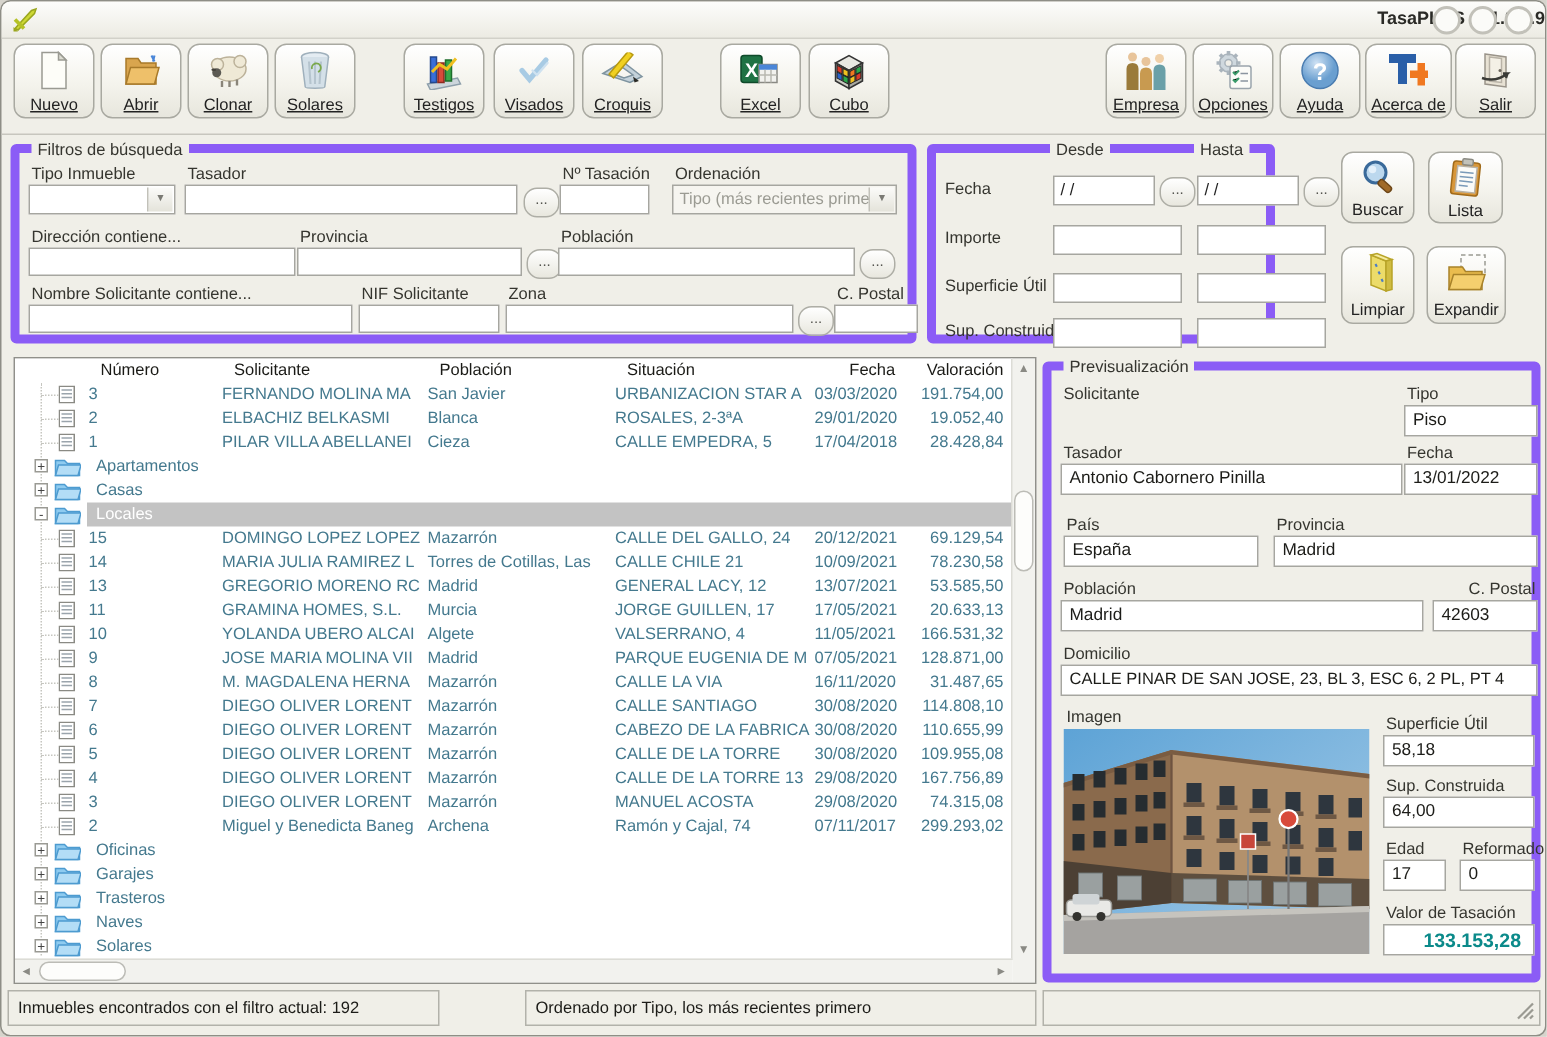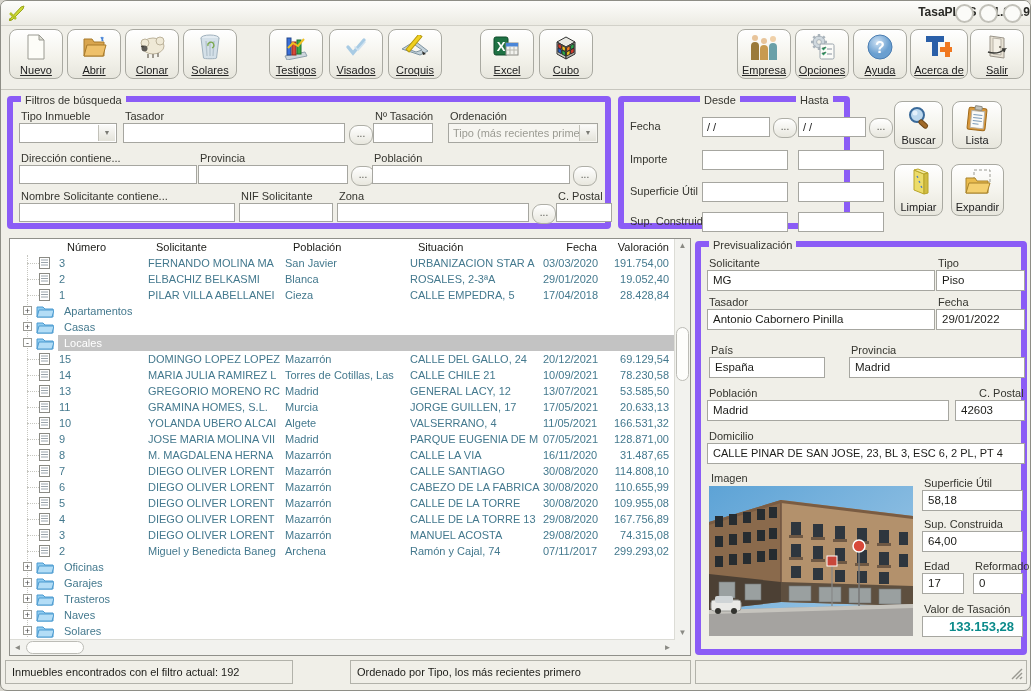--- a/index.html
+++ b/index.html
@@ -779,29 +779,28 @@
       <span class="scr-arrow" style="left:0;line-height:15px">◄</span>
       <span class="scr-arrow" style="right:0;line-height:15px">►</span>
       <div class="scr-thumb" style="top:1px;bottom:1px;left:16px;width:58px"></div>
     </div>
     <div class="scorner"></div>
   </div>
 
   <div class="groupbox" style="left:694px;top:240px;width:332px;height:414px;">
     <span class="glegend">Previsualización</span>
     <label class="fl" style="left:8px;top:10px">Solicitante</label>
-    <div class="pv-input" style="left:6px;top:23px;width:228px">MG</div>
     <label class="fl" style="left:237px;top:10px">Tipo</label>
     <div class="pv-input" style="left:235px;top:23px;width:89px">Piso</div>
     <label class="fl" style="left:8px;top:49px">Tasador</label>
     <div class="pv-input" style="left:6px;top:62px;width:228px">Antonio Cabornero Pinilla</div>
     <label class="fl" style="left:237px;top:49px">Fecha</label>
-    <div class="pv-input" style="left:235px;top:62px;width:89px">29/01/2022</div>
+    <div class="pv-input" style="left:235px;top:62px;width:89px">13/01/2022</div>
     <label class="fl" style="left:10px;top:97px">País</label>
-    <div class="pv-input" style="left:8px;top:110px;width:116px">España</div>
+    <div class="pv-input" style="left:8px;top:110px;width:130px">España</div>
     <label class="fl" style="left:150px;top:97px">Provincia</label>
     <div class="pv-input" style="left:148px;top:110px;width:176px">Madrid</div>
     <label class="fl" style="left:8px;top:140px">Población</label>
     <div class="pv-input" style="left:6px;top:153px;width:242px">Madrid</div>
     <label class="fl" style="left:278px;top:140px">C. Postal</label>
     <div class="pv-input" style="left:254px;top:153px;width:70px">42603</div>
     <label class="fl" style="left:8px;top:183px">Domicilio</label>
     <div class="pv-input" style="left:6px;top:196px;width:318px;font-size:11px">CALLE PINAR DE SAN JOSE, 23, BL 3, ESC 6, 2 PL, PT 4</div>
     <label class="fl" style="left:10px;top:225px">Imagen</label>
 

